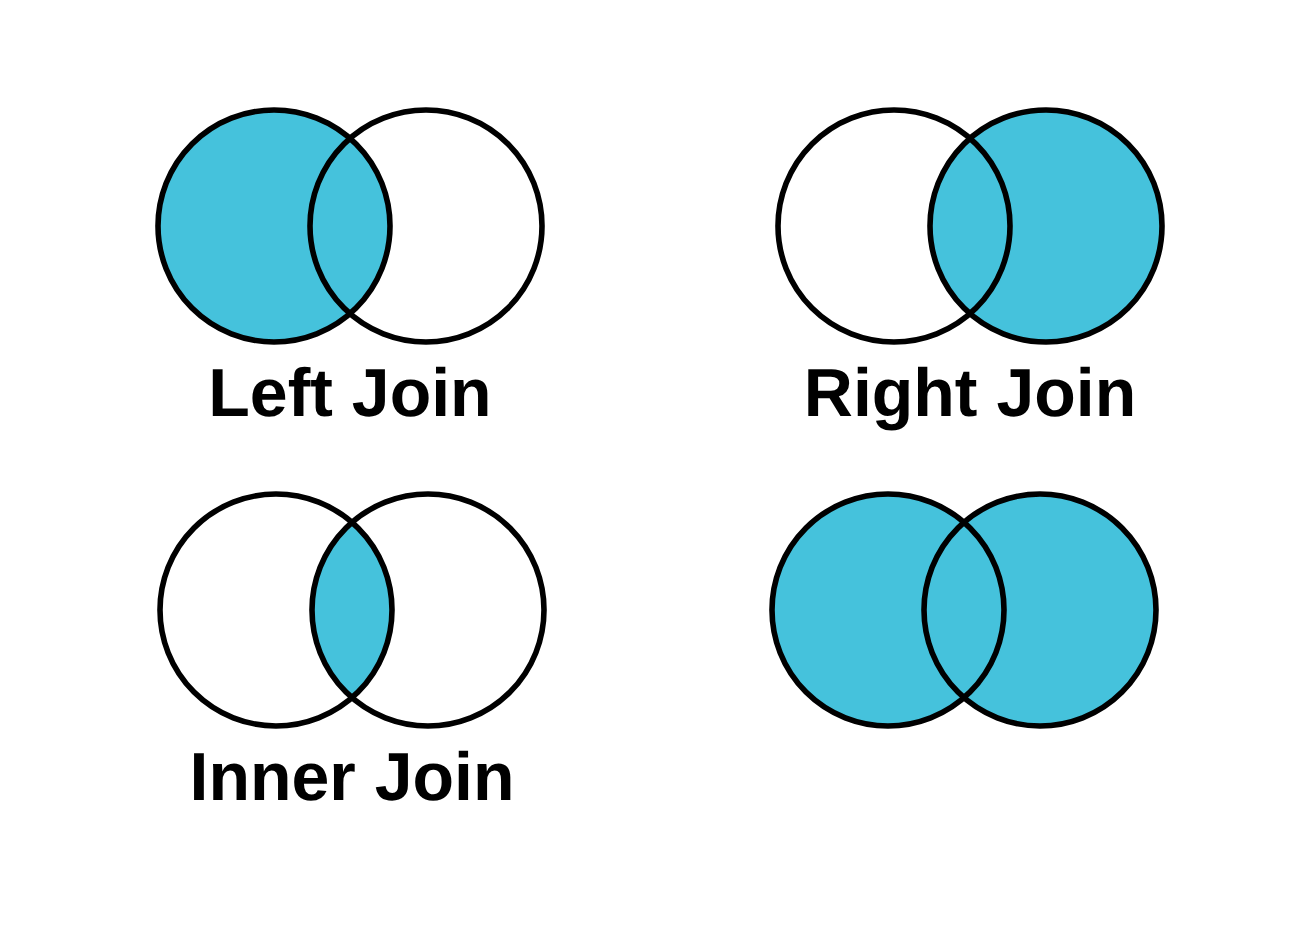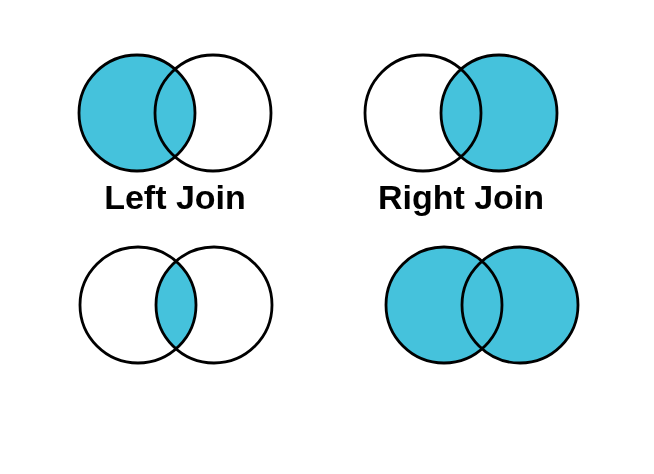--- a/index.html
+++ b/index.html
@@ -29,21 +29,21 @@
     left: 0;
     width: 100%;
     text-align: center;
     font-size: 34px;
     font-weight: bold;
     line-height: 37px;
     color: var(--label);
     letter-spacing: 0px;
   }
   .pos-q1 { left: 65px;  top: 43px; }
-  .pos-q2 { left: 351px; top: 43px; text-decoration: underline; }
+  .pos-q2 { left: 375px; top: 43px; text-decoration: underline; }
   .pos-q3 { left: 66px;  top: 235px; }
   .pos-q4 { left: 372px; top: 235px; }
   .region { fill: #FFFFFF; }
   .region.filled { fill: var(--fill); }
   .outline { fill: none; stroke: var(--stroke); stroke-width: 2.8px; }
 </style>
 </head>
 <body>
 
 <div class="figure">
@@ -86,20 +86,21 @@
         <clipPath id="lens-clip-2">
             <circle cx="72" cy="70" r="58"></circle>
           </clipPath>
       </defs>
       <circle class="region" cx="72" cy="70" r="58"></circle>
       <circle class="region" cx="148" cy="70" r="58"></circle>
       <circle class="region filled" cx="148" cy="70" r="58" clip-path="url(#lens-clip-2)"></circle>
       <circle class="outline" cx="72" cy="70" r="58"></circle>
       <circle class="outline" cx="148" cy="70" r="58"></circle>
     </svg>
+    <div class="venn-label">Inner Join</div>
   </div>
 
   <div class="venn-block pos-q4">
     <svg viewBox="0 0 220 140">
       <defs>
         <clipPath id="lens-clip-3">
             <circle cx="72" cy="70" r="58"></circle>
           </clipPath>
       </defs>
       <circle class="region filled" cx="72" cy="70" r="58"></circle>

